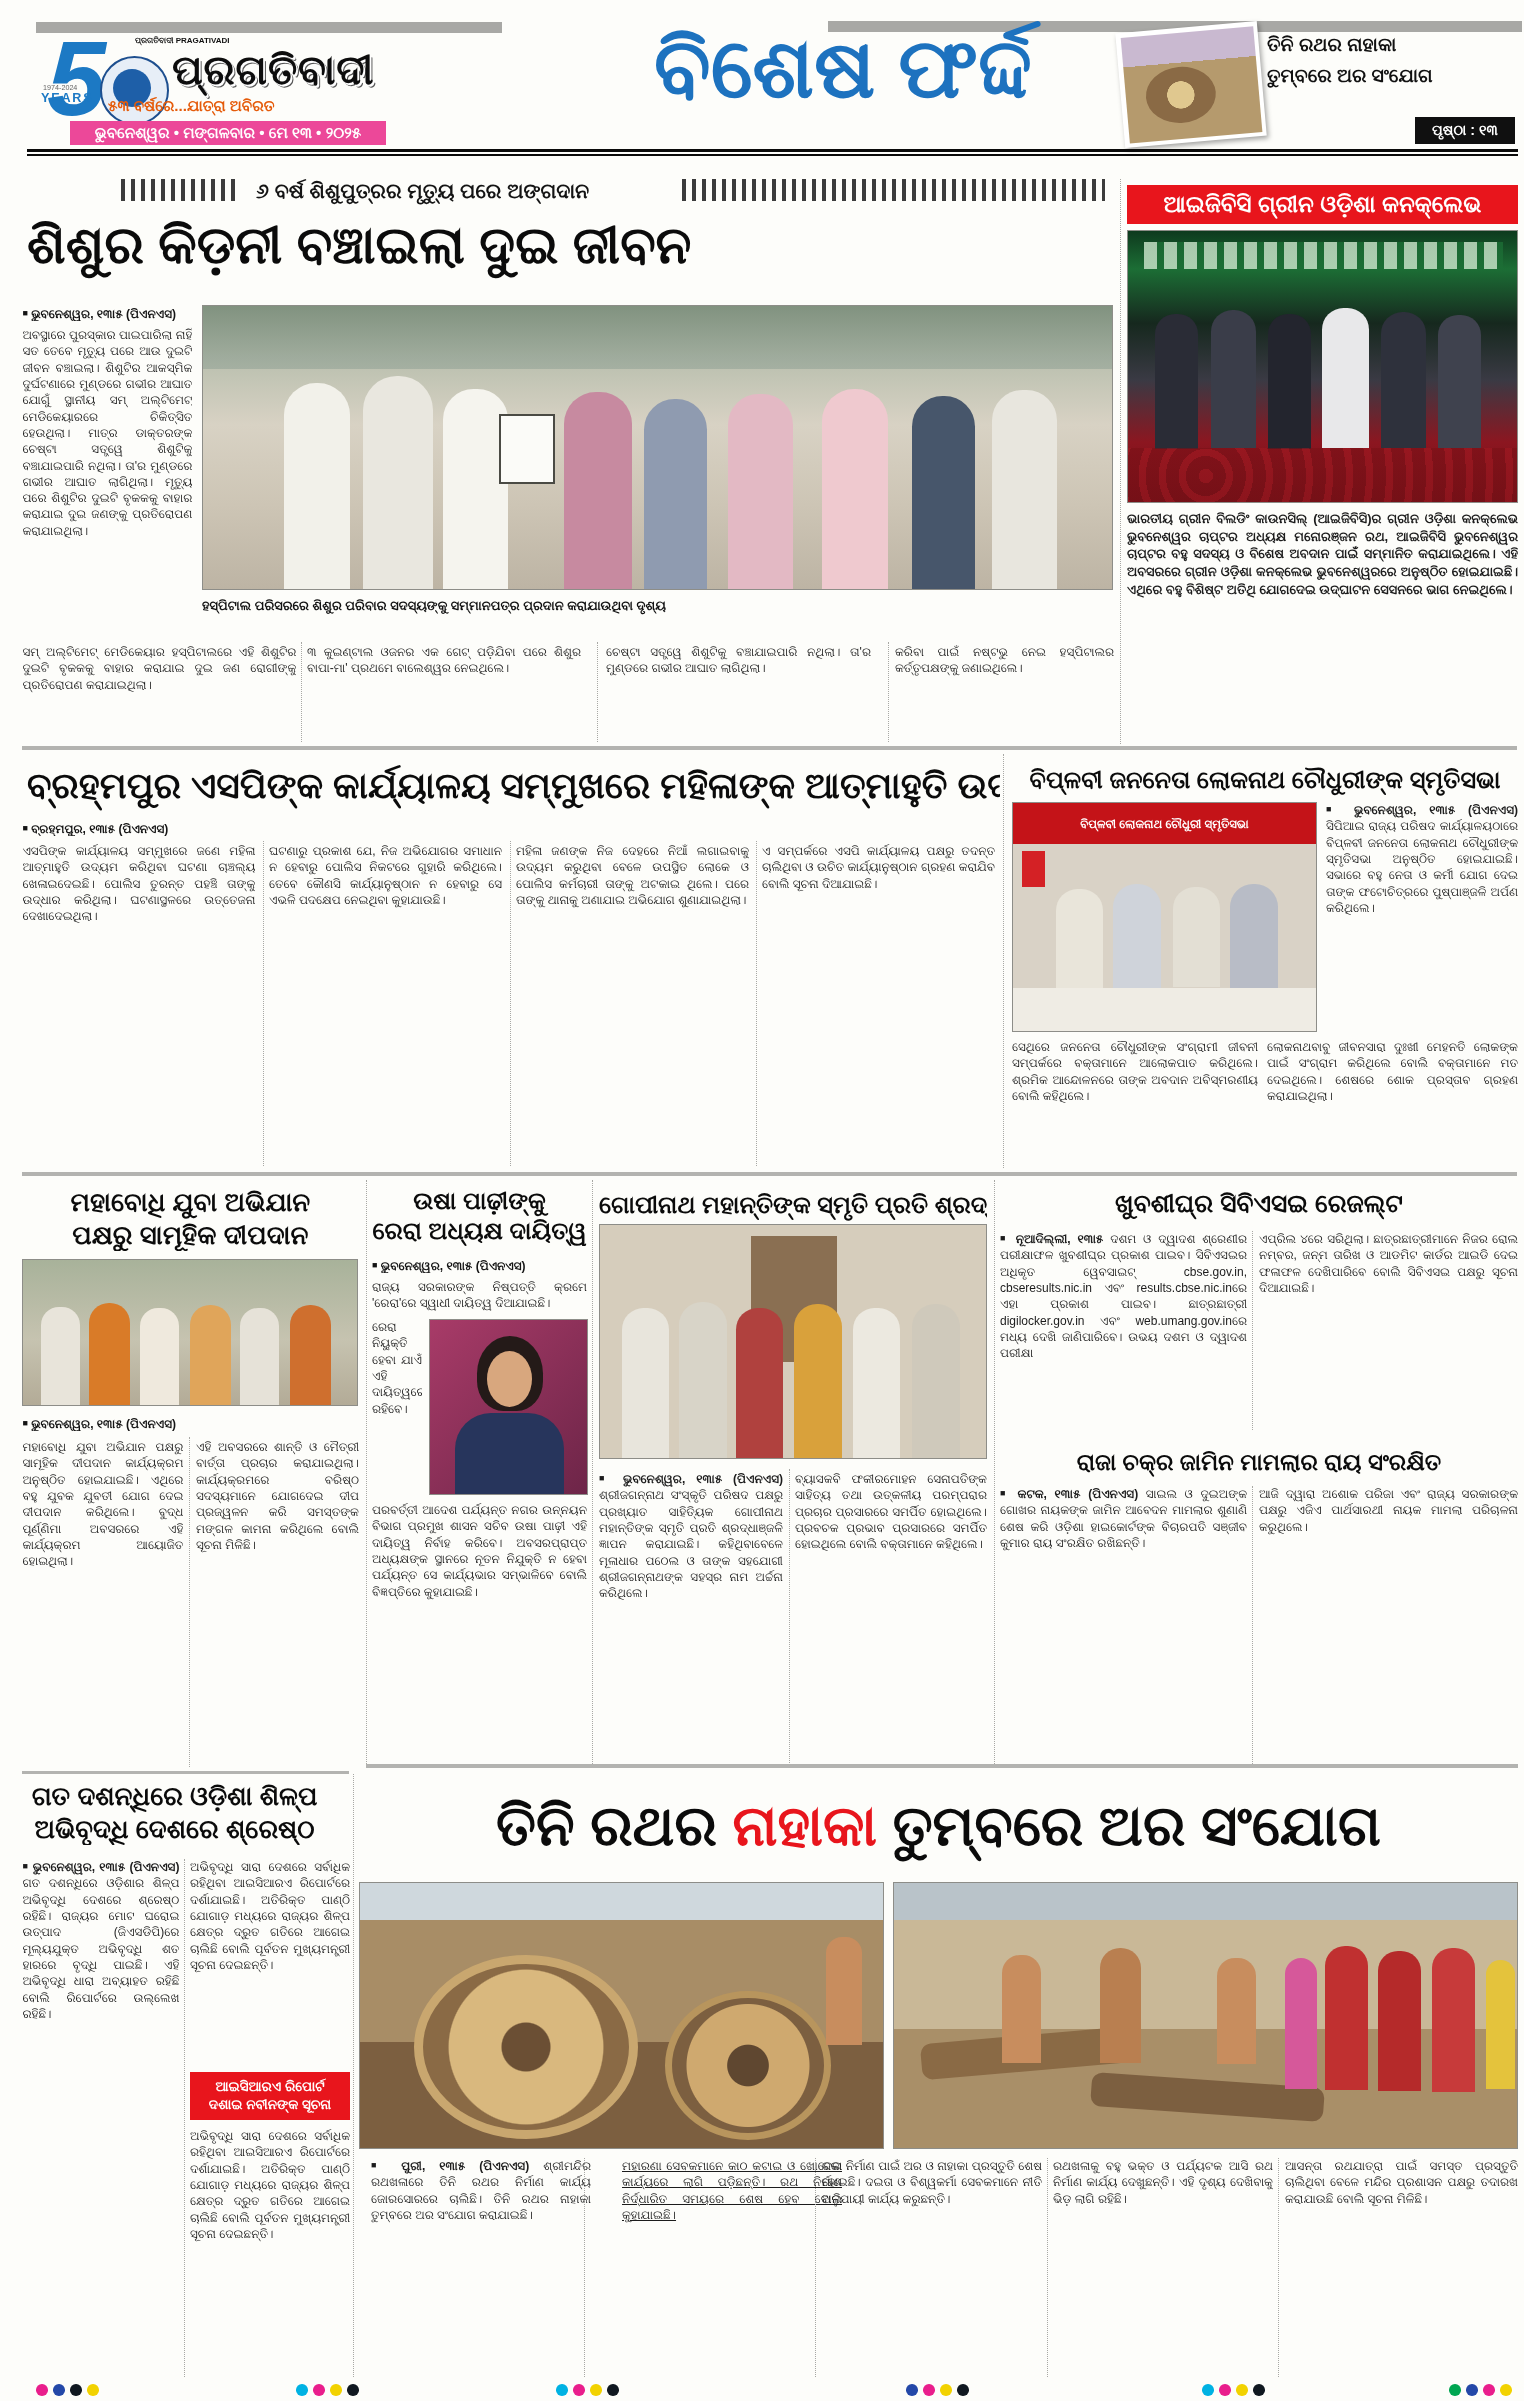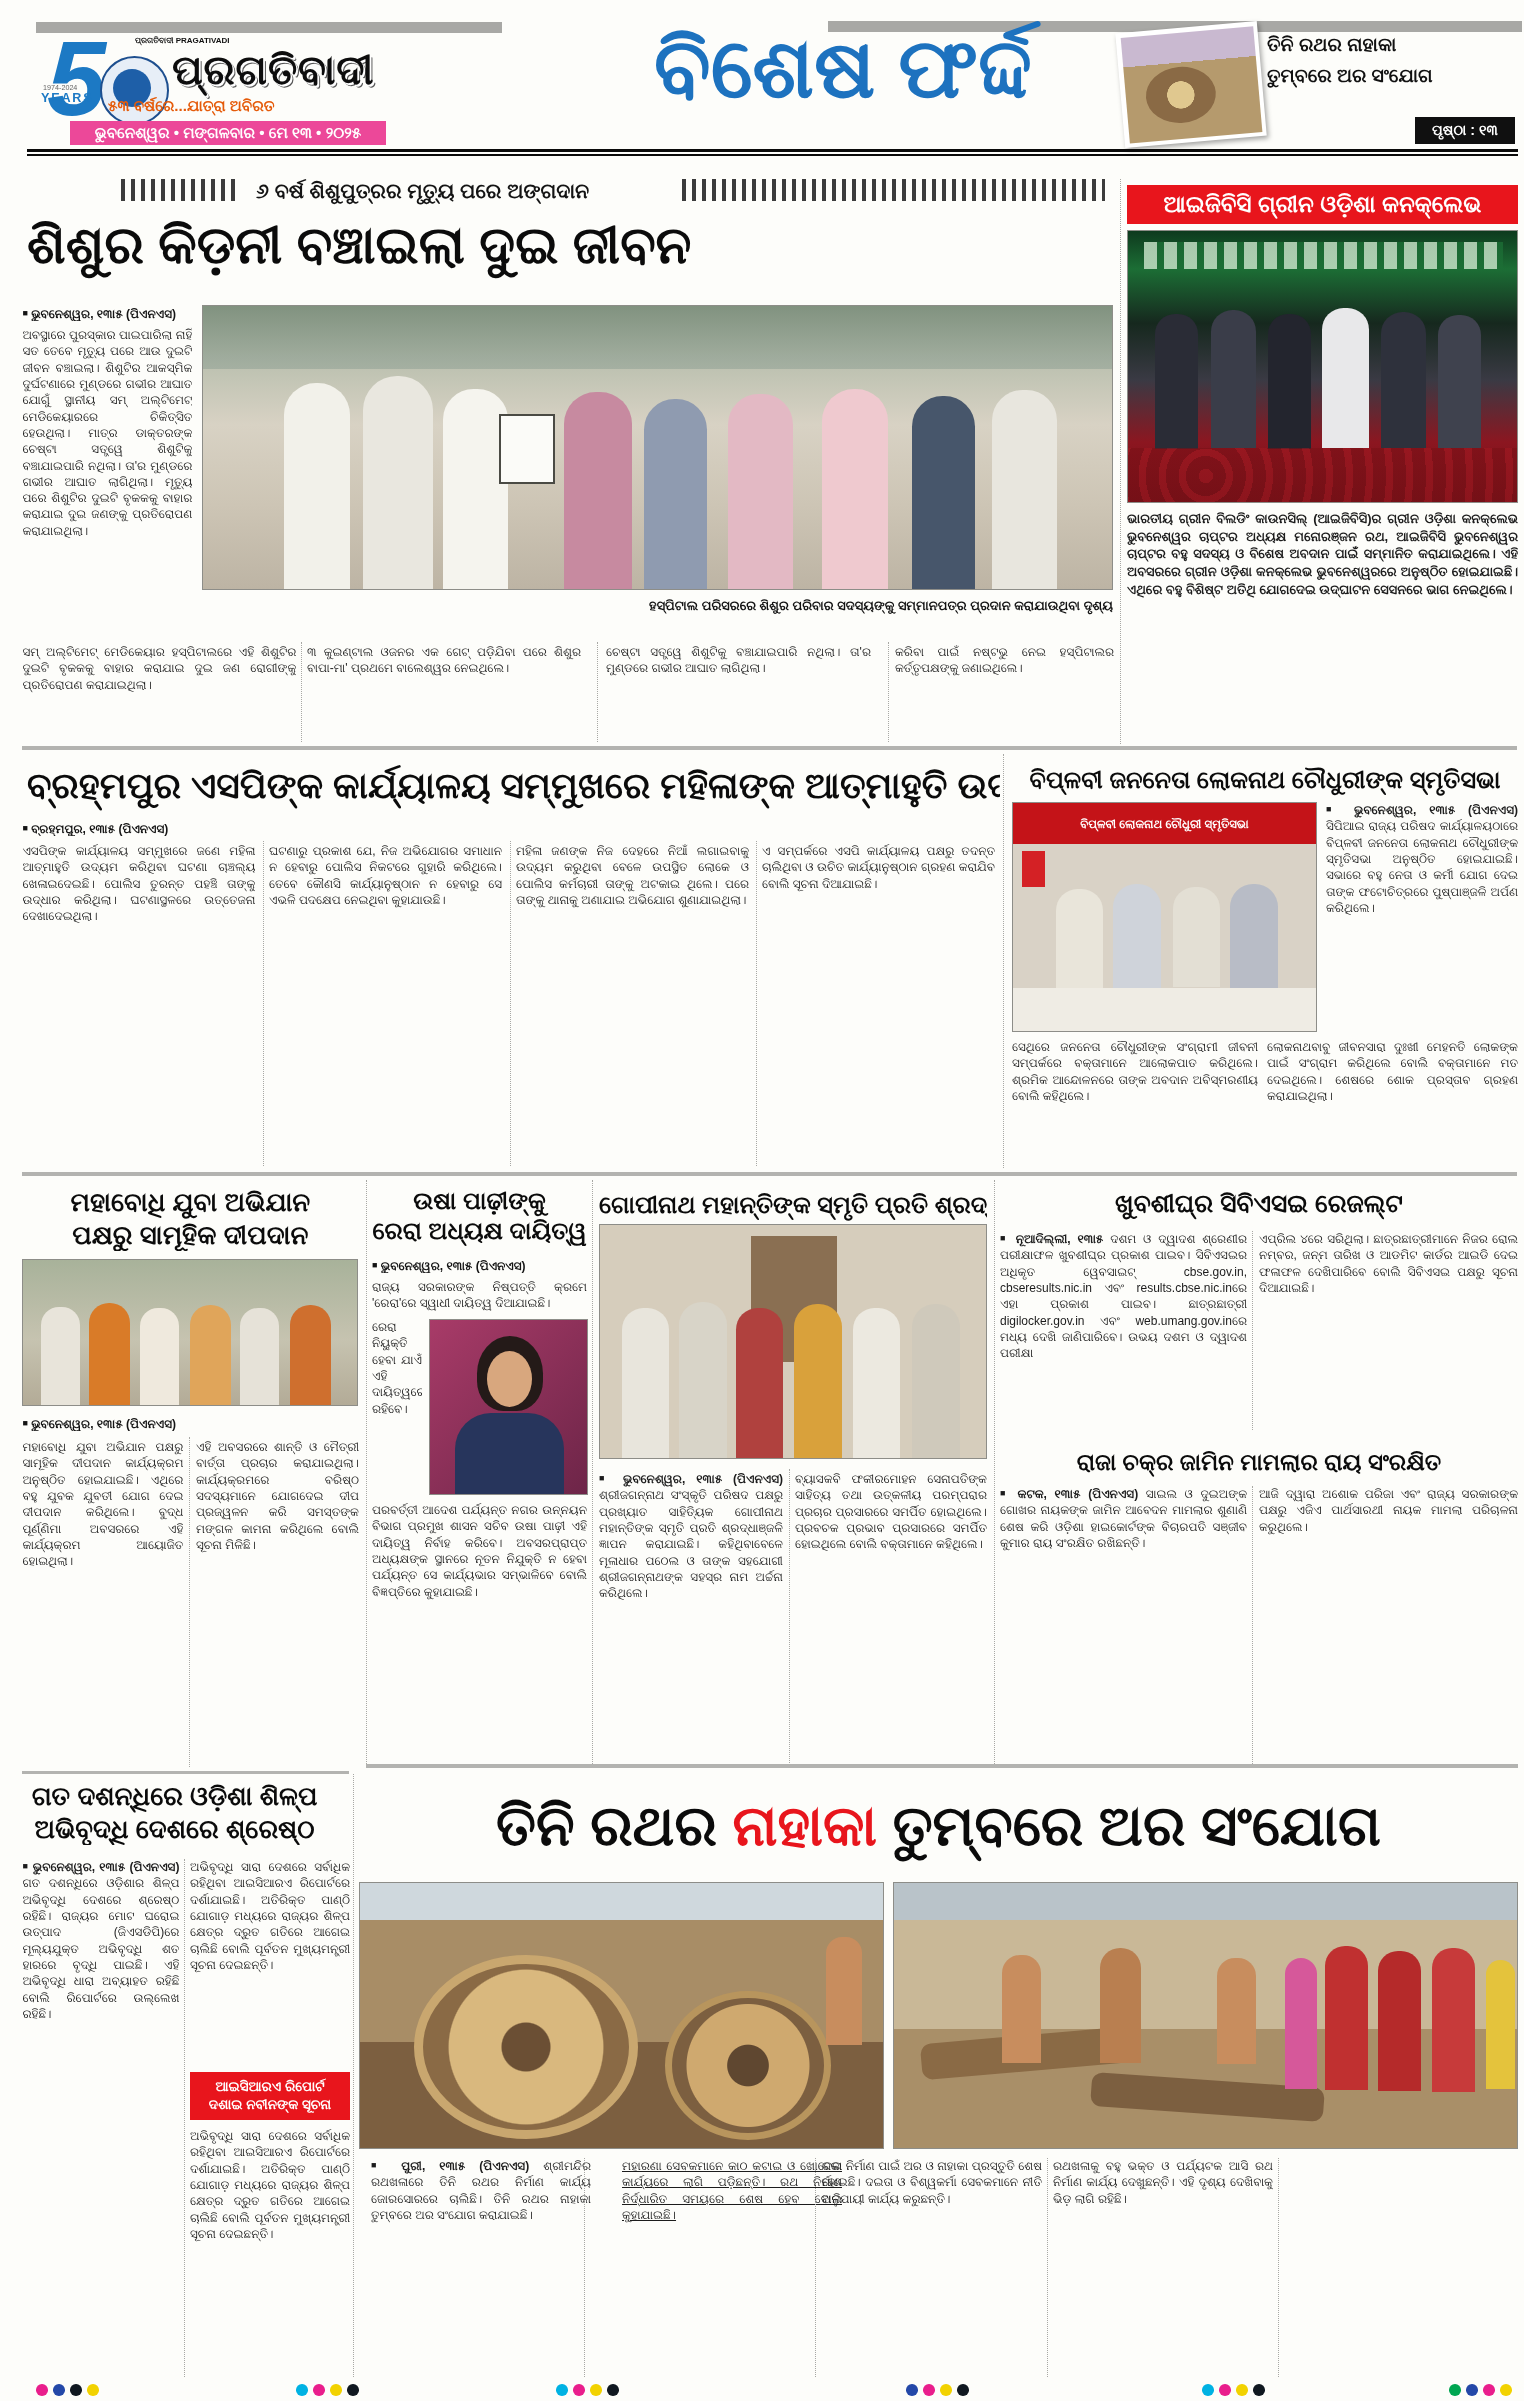--- a/index.html
+++ b/index.html
@@ -78,21 +78,21 @@
     <span class="f" style="left:160px;top:70px;width:70px;height:215px;background:#e9e7df;border-radius:34px 34px 0 0;"></span>
     <span class="f" style="left:240px;top:83px;width:65px;height:203px;background:#f5f4ee;border-radius:30.5px 30.5px 0 0;"></span>
     <span class="f" style="left:296px;top:108px;width:52px;height:66px;background:#fbfbf8;border:2.7px solid #4a4a44;"></span>
     <span class="f" style="left:361px;top:86px;width:68px;height:199px;background:#c78aa0;border-radius:32px 32px 0 0;"></span>
     <span class="f" style="left:441px;top:93px;width:63px;height:192px;background:#8f9bb0;border-radius:30.5px 30.5px 0 0;"></span>
     <span class="f" style="left:525px;top:88px;width:65px;height:197px;background:#e3b9c4;border-radius:30.5px 30.5px 0 0;"></span>
     <span class="f" style="left:619px;top:83px;width:66px;height:203px;background:#efc9cf;border-radius:32px 32px 0 0;"></span>
     <span class="f" style="left:709px;top:90px;width:63px;height:196px;background:#47566b;border-radius:30.5px 30.5px 0 0;"></span>
     <span class="f" style="left:789px;top:84px;width:65px;height:201px;background:#e8e6de;border-radius:30.5px 30.5px 0 0;"></span>
   </div>
-  <div class="caption" style="left:202px;top:597px;width:911px;height:41px;text-align:right;">ହସ୍ପିଟାଲ ପରିସରରେ ଶିଶୁର ପରିବାର ସଦସ୍ୟଙ୍କୁ ସମ୍ମାନପତ୍ର ପ୍ରଦାନ କରାଯାଉଥିବା ଦୃଶ୍ୟ</div>
+  <div class="caption" style="left:202px;top:597px;width:911px;height:41px;">ହସ୍ପିଟାଲ ପରିସରରେ ଶିଶୁର ପରିବାର ସଦସ୍ୟଙ୍କୁ ସମ୍ମାନପତ୍ର ପ୍ରଦାନ କରାଯାଉଥିବା ଦୃଶ୍ୟ</div>
 
   <div class="body-col" style="left:22.4px;top:644px;width:274px;height:99px;">ସମ୍ ଅଲ୍ଟିମେଟ୍ ମେଡିକେୟାର ହସ୍ପିଟାଲରେ ଏହି ଶିଶୁଟିର ଦୁଇଟି ବୃକକକୁ ବାହାର କରାଯାଇ ଦୁଇ ଜଣ ରୋଗୀଙ୍କୁ ପ୍ରତିରୋପଣ କରାଯାଇଥିଲା।</div>
   <div class="body-col" style="left:307px;top:644px;width:274px;height:99px;">୩ କୁଇଣ୍ଟାଲ ଓଜନର ଏକ ଗେଟ୍ ପଡ଼ିଯିବା ପରେ ଶିଶୁର ବାପା-ମା' ପ୍ରଥମେ ବାଲେଶ୍ୱର ନେଇଥିଲେ।</div>
   <div class="body-col" style="left:606px;top:644px;width:265px;height:99px;">ଚେଷ୍ଟା ସତ୍ତ୍ୱେ ଶିଶୁଟିକୁ ବଞ୍ଚାଯାଇପାରି ନଥିଲା। ତା'ର ମୁଣ୍ଡରେ ଗଭୀର ଆଘାତ ଲାଗିଥିଲା।</div>
   <div class="body-col" style="left:895px;top:644px;width:219px;height:99px;">କରିବା ପାଇଁ ନଷ୍ଟଭୁ ନେଇ ହସ୍ପିଟାଲର କର୍ତ୍ତୃପକ୍ଷଙ୍କୁ ଜଣାଇଥିଲେ।</div>
   <div class="vsep" style="left:301px;top:642px;height:100px;"></div>
   <div class="vsep" style="left:597px;top:642px;height:100px;"></div>
   <div class="vsep" style="left:888px;top:642px;height:100px;"></div>
 
   <div class="vsep" style="left:1120px;top:179px;height:565px;"></div>
@@ -249,20 +249,21 @@
     <span class="f" style="left:391px;top:75px;width:32px;height:131px;background:#d6589a;border-radius:16px 16px 0 0;"></span>
     <span class="f" style="left:592px;top:77px;width:29px;height:129px;background:#e4c33c;border-radius:14.4px 14.4px 0 0;"></span>
   </div>
 
   <div class="body-col" style="left:359px;top:2158px;width:220px;height:219px;margin-left:12px;">
     <span class="sq">■</span> <b>ପୁରୀ, ୧୩ା୫ (ପିଏନଏସ)</b> <span>ଶ୍ରୀମନ୍ଦିର ରଥଖଳାରେ ତିନି ରଥର ନିର୍ମାଣ କାର୍ଯ୍ୟ ଜୋରସୋରରେ ଚାଲିଛି। ତିନି ରଥର ନାହାକା ତୁମ୍ବରେ ଅର ସଂଯୋଗ କରାଯାଇଛି।</span>
   </div>
   <div class="body-col" style="left:622px;top:2158px;width:220px;height:219px;text-decoration:underline;">ମହାରଣା ସେବକମାନେ କାଠ କଟାଇ ଓ ଖୋଦେଇ କାର୍ଯ୍ୟରେ ଲାଗି ପଡ଼ିଛନ୍ତି। ରଥ ନିର୍ମାଣ ନିର୍ଦ୍ଧାରିତ ସମୟରେ ଶେଷ ହେବ ବୋଲି କୁହାଯାଇଛି।</div>
   <div class="body-col" style="left:822px;top:2158px;width:220px;height:219px;">ଚକା ନିର୍ମାଣ ପାଇଁ ଅର ଓ ନାହାକା ପ୍ରସ୍ତୁତି ଶେଷ ହୋଇଛି। ଦଇତା ଓ ବିଶ୍ୱକର୍ମା ସେବକମାନେ ନୀତି ଅନୁଯାୟୀ କାର୍ଯ୍ୟ କରୁଛନ୍ତି।</div>
   <div class="body-col" style="left:1053px;top:2158px;width:220px;height:219px;">ରଥଖଳାକୁ ବହୁ ଭକ୍ତ ଓ ପର୍ଯ୍ୟଟକ ଆସି ରଥ ନିର୍ମାଣ କାର୍ଯ୍ୟ ଦେଖୁଛନ୍ତି। ଏହି ଦୃଶ୍ୟ ଦେଖିବାକୁ ଭିଡ଼ ଲାଗି ରହିଛି।</div>
+  <div class="body-col" style="left:1285px;top:2158px;width:233px;height:219px;">ଆସନ୍ତା ରଥଯାତ୍ରା ପାଇଁ ସମସ୍ତ ପ୍ରସ୍ତୁତି ଚାଲିଥିବା ବେଳେ ମନ୍ଦିର ପ୍ରଶାସନ ପକ୍ଷରୁ ତଦାରଖ କରାଯାଉଛି ବୋଲି ସୂଚନା ମିଳିଛି।</div>
   <div class="vsep" style="left:584px;top:2158px;height:219px;"></div>
   <div class="vsep" style="left:815px;top:2158px;height:219px;"></div>
   <div class="vsep" style="left:1047px;top:2158px;height:219px;"></div>
   <div class="vsep" style="left:1278px;top:2158px;height:219px;"></div>
 
   <div class="abs" style="left:36px;top:2383px;"><span class="dot" style="background: rgb(233, 30, 140);"></span><span class="dot" style="background: rgb(36, 72, 168);"></span><span class="dot" style="background: rgb(16, 24, 32);"></span><span class="dot" style="background: rgb(242, 210, 0);"></span></div>
   <div class="abs" style="left:296px;top:2383px;"><span class="dot" style="background: rgb(0, 178, 227);"></span><span class="dot" style="background: rgb(233, 30, 140);"></span><span class="dot" style="background: rgb(242, 210, 0);"></span><span class="dot" style="background: rgb(16, 24, 32);"></span></div>
   <div class="abs" style="left:556px;top:2383px;"><span class="dot" style="background: rgb(0, 178, 227);"></span><span class="dot" style="background: rgb(233, 30, 140);"></span><span class="dot" style="background: rgb(242, 210, 0);"></span><span class="dot" style="background: rgb(16, 24, 32);"></span></div>
   <div class="abs" style="left:906px;top:2383px;"><span class="dot" style="background: rgb(36, 72, 168);"></span><span class="dot" style="background: rgb(233, 30, 140);"></span><span class="dot" style="background: rgb(242, 210, 0);"></span><span class="dot" style="background: rgb(16, 24, 32);"></span></div>
   <div class="abs" style="left:1202px;top:2383px;"><span class="dot" style="background: rgb(0, 178, 227);"></span><span class="dot" style="background: rgb(233, 30, 140);"></span><span class="dot" style="background: rgb(242, 210, 0);"></span><span class="dot" style="background: rgb(16, 24, 32);"></span></div>

